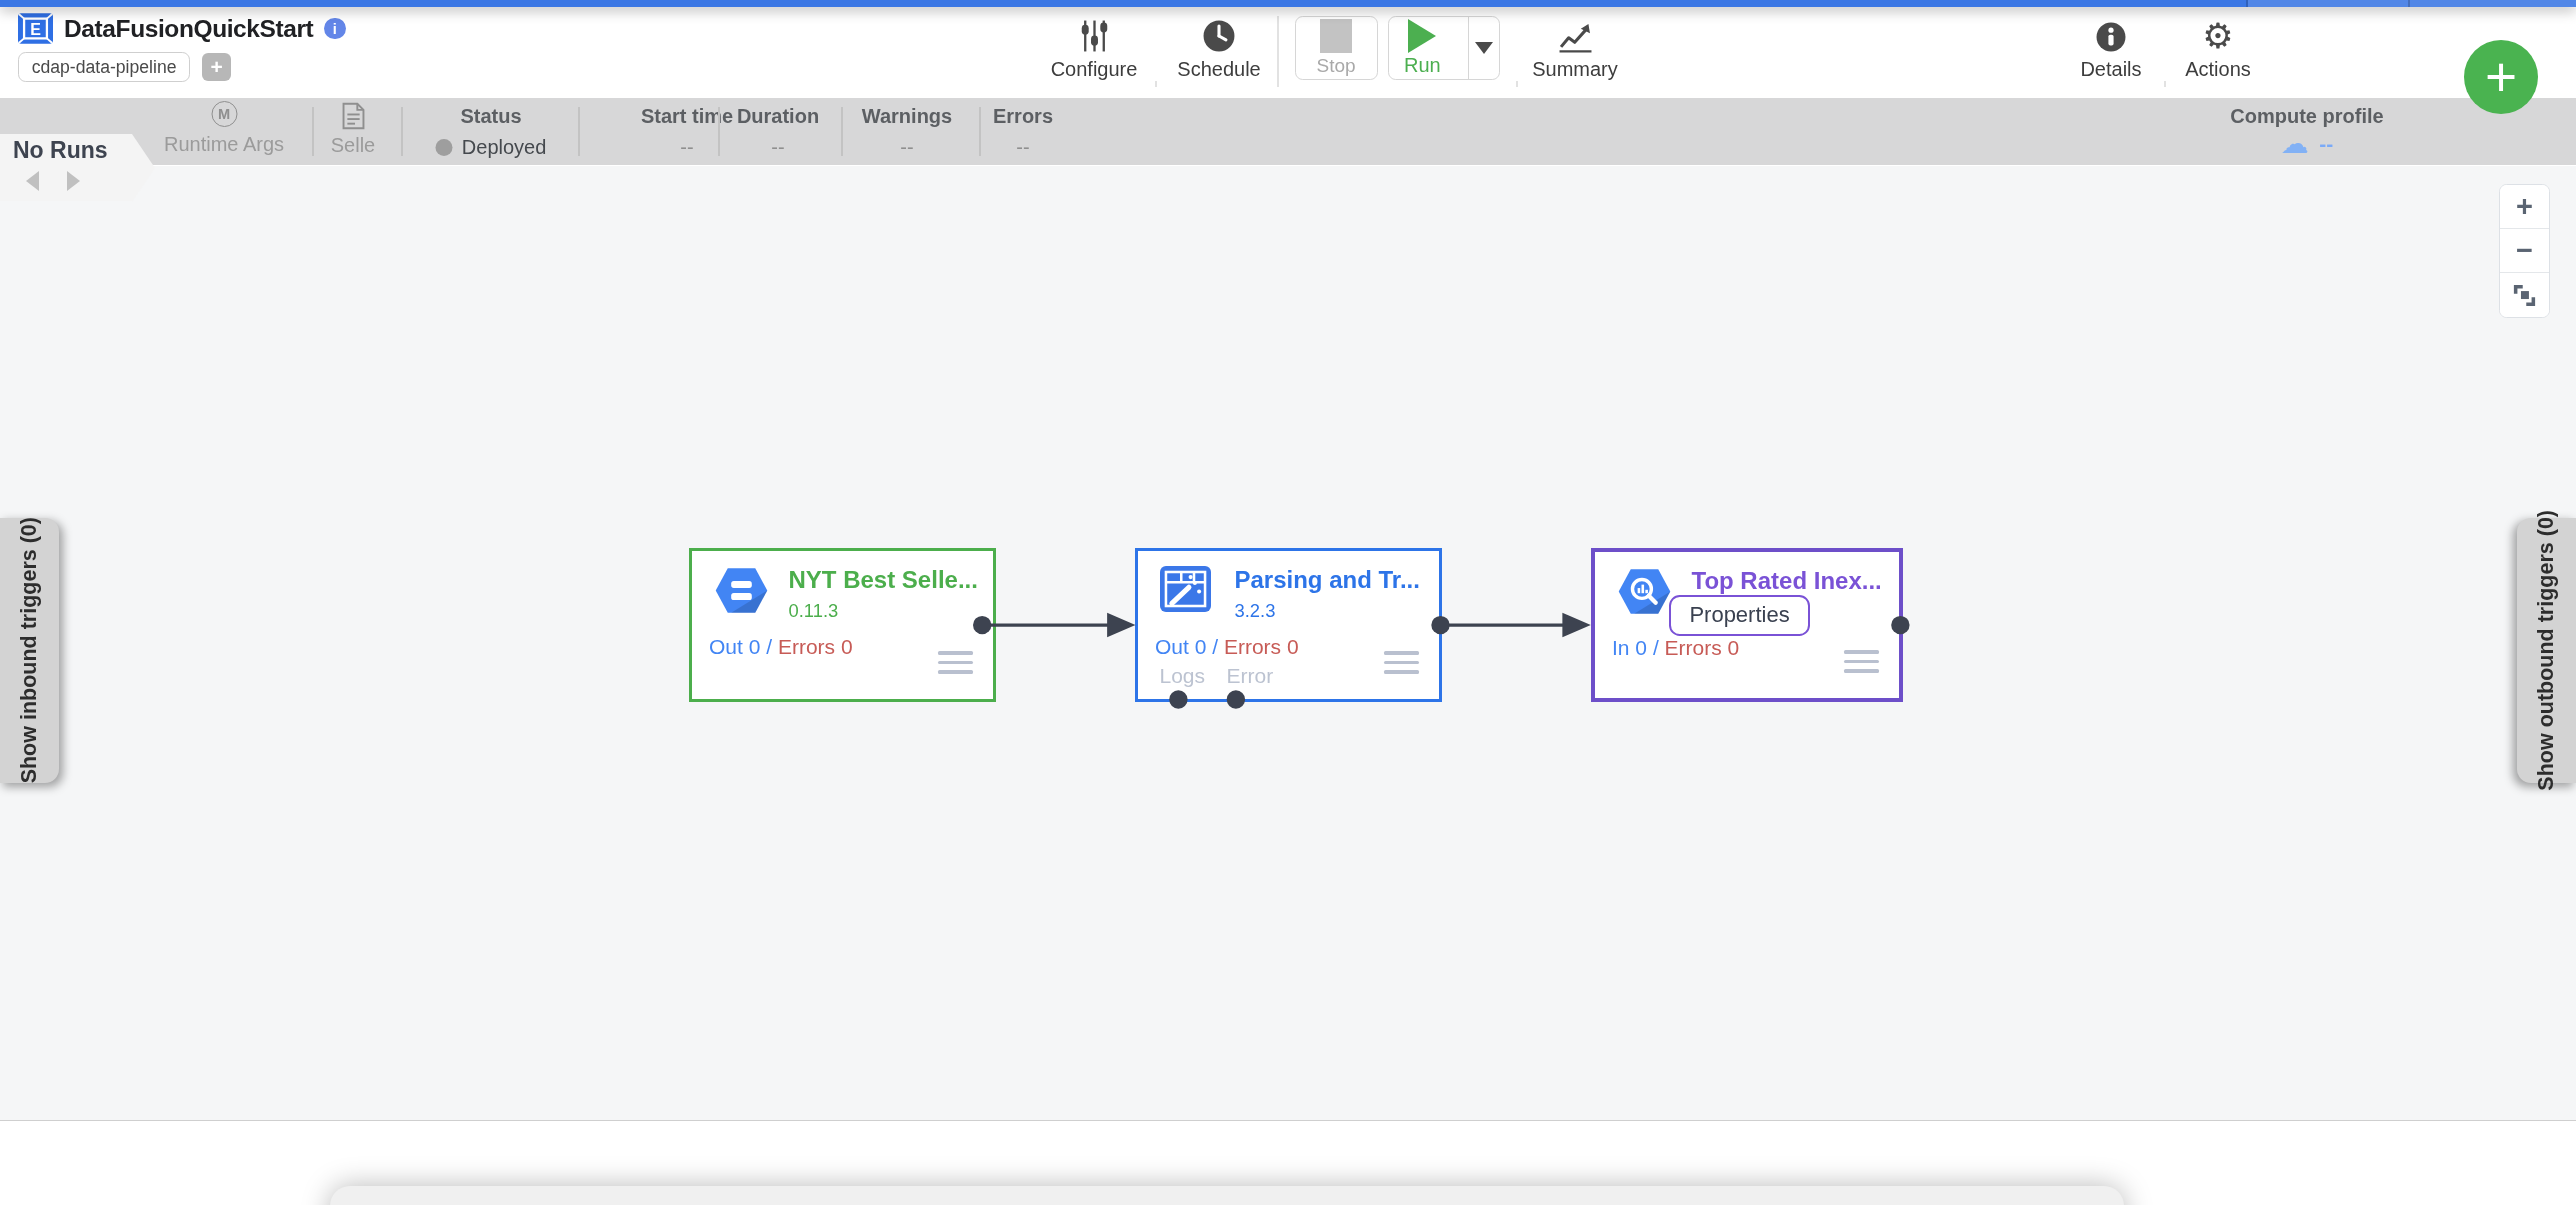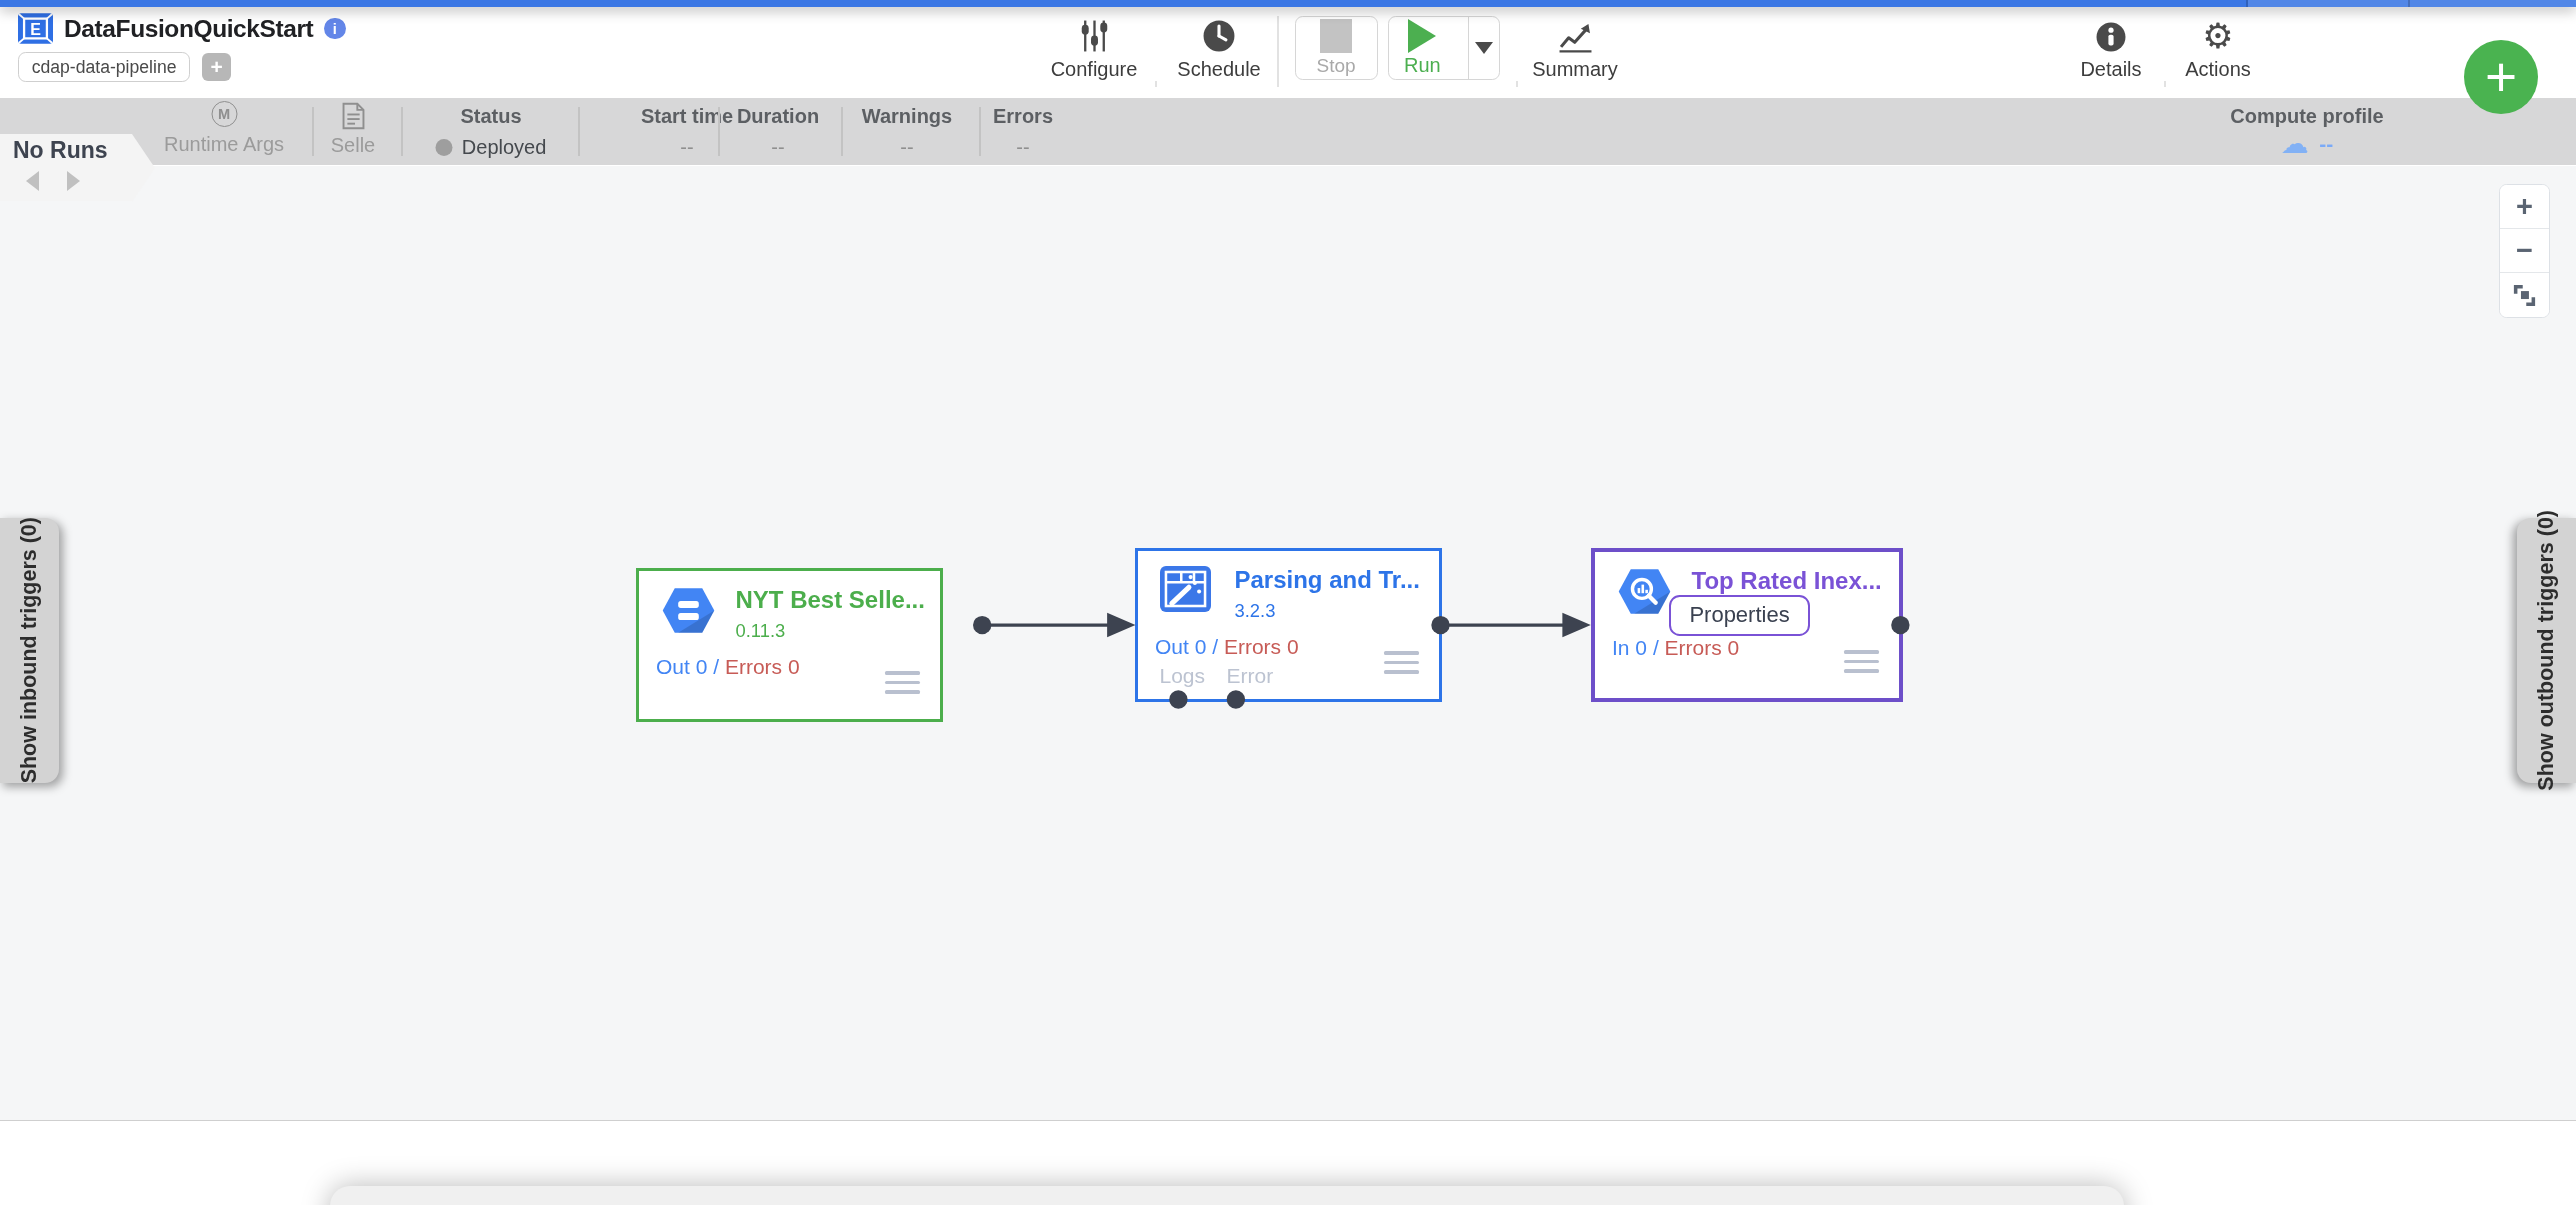--- a/index.html
+++ b/index.html
@@ -89,21 +89,21 @@
   .cloud-glyph { font-size:28px; color:#82b1f5; line-height:1; }
   .compute-dash { font-size:21px; font-weight:bold; color:#7baaf7; }
 
   
   .canvas { position:absolute; left:0; top:166px; width:2576px; height:955px;
             background:#f5f6f7; border-bottom:1.5px solid #cfcfcf; }
   .connections { position:absolute; left:0; top:0; z-index:6; }
 
   .node { position:absolute; top:382px; width:307px; height:154px; background:#fff;
           z-index:5; }
-  .node1 { left:636px;  border:3.1px solid var(--node1,#4cae4c);margin-top:20px; }
+  .node1 { left:689px;  border:3.1px solid var(--node1,#4cae4c); }
   .node2 { left:1135px; border:3.1px solid var(--node2,#2d74e8); }
   .node3 { left:1591px; width:312px; border:4.6px solid var(--node3,#6d4fc9); }
   .node-head { position:absolute; left:21.5px; top:15.3px; display:flex; }
   .node-icon { width:55px; height:49px; }
   .node-text { margin-left:20px; }
   .node-title { font-size:24px; font-weight:bold; white-space:nowrap; }
   .node1 .node-title { color:var(--node1,#4cae4c); }
   .node2 .node-title { color:var(--node2,#2d74e8); }
   .node3 .node-title { color:#7a52d6; }
   .node-version { font-size:18.4px; margin-top:6.1px; }

